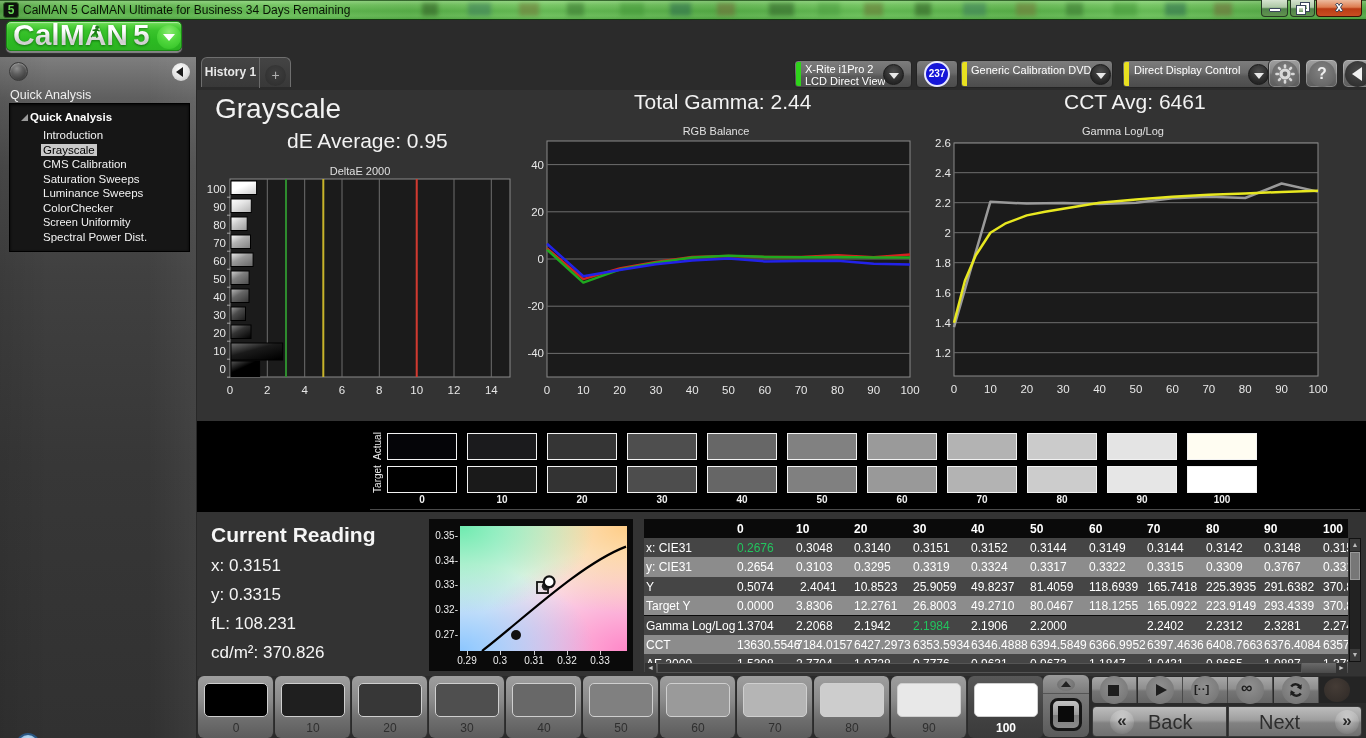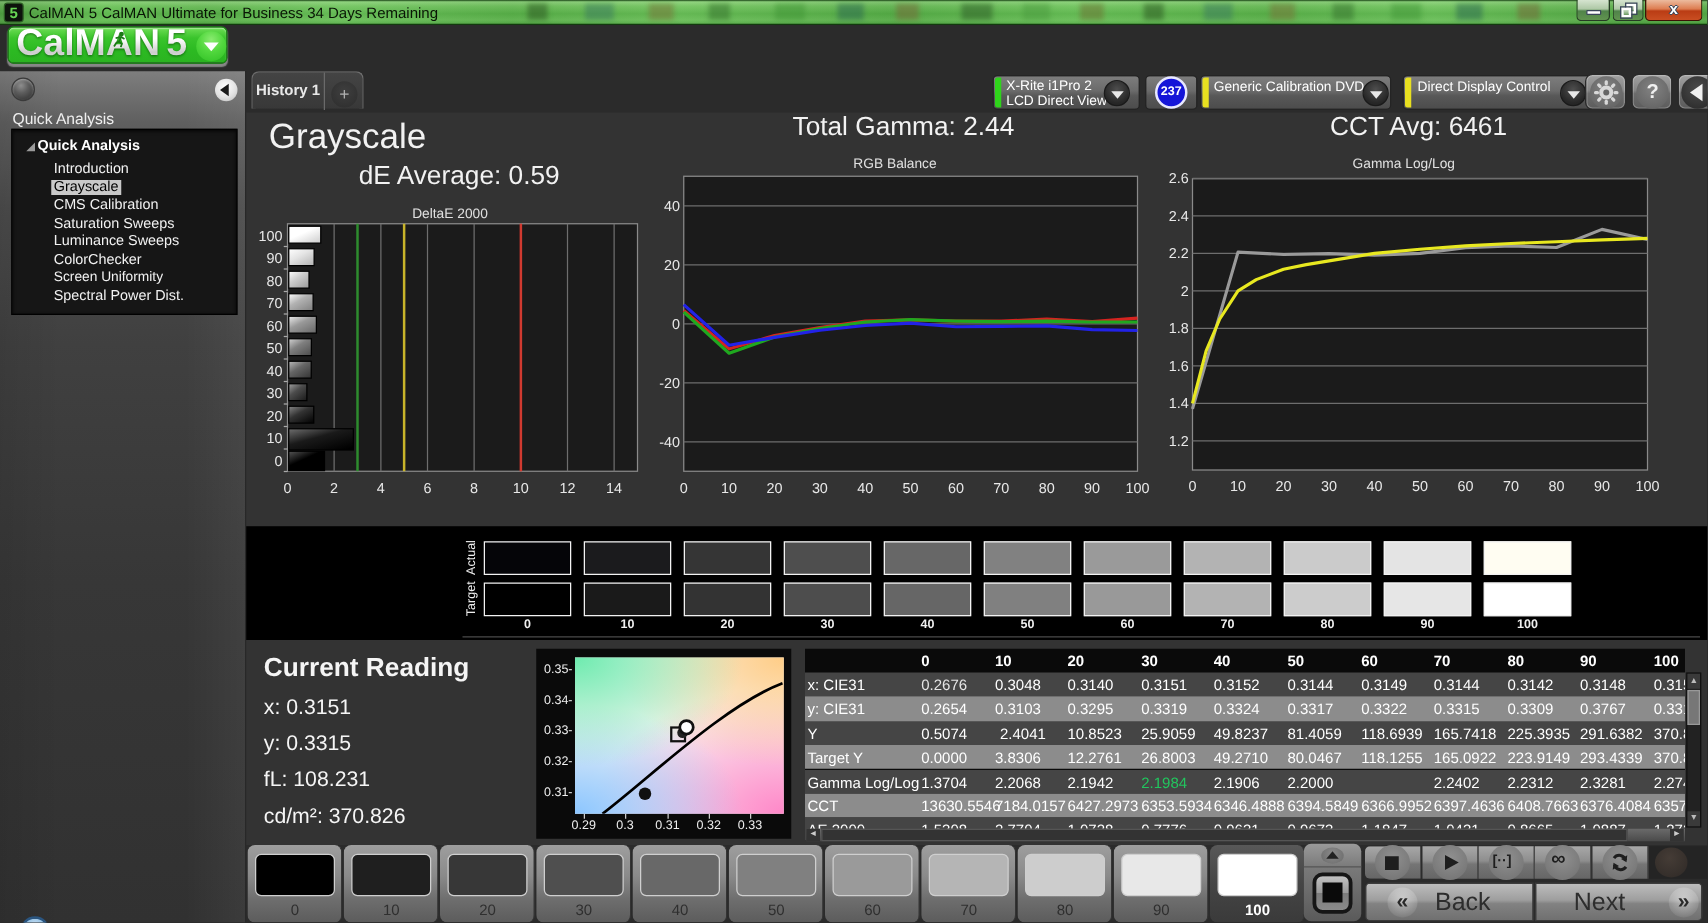--- a/index.html
+++ b/index.html
@@ -158,21 +158,21 @@
       </div>
     </div>
 
 <div class="abs" style="left:197px;top:90px;width:1169px;height:331px;background:#333;"></div>
 <div class="abs" style="left:197px;top:421px;width:1169px;height:91px;background:#000;"></div>
 <div class="abs" style="left:197px;top:512px;width:1169px;height:164px;background:#333;"></div>
 <div class="abs" style="left:370px;top:509px;width:990px;height:1px;background:#4a4a4a;"></div>
 <div class="abs" style="left:197px;top:676px;width:1169px;height:62px;background:#2b2b2b;"></div>
 
 <div class="abs" style="left:215px;top:93px;font-size:28px;color:#f2f2f2;">Grayscale</div>
-<div class="abs" style="left:287px;top:129px;font-size:21px;color:#f2f2f2;">dE Average: 0.59</div>
+<div class="abs" style="left:287px;top:129px;font-size:21px;color:#f2f2f2;">dE Average: 0.95</div>
 <div class="abs" style="left:634px;top:90px;width:360px;text-align:left;font-size:21px;color:#f2f2f2;">Total Gamma: 2.44</div>
 <div class="abs" style="left:1064px;top:90px;font-size:21px;color:#f2f2f2;">CCT Avg: 6461</div>
 <div class="abs" style="left:280px;top:165px;width:160px;text-align:center;font-size:11px;color:#e0e0e0;">DeltaE 2000</div>
 <div class="abs" style="left:636px;top:125px;width:160px;text-align:center;font-size:11px;color:#e0e0e0;">RGB Balance</div>
 <div class="abs" style="left:1043px;top:125px;width:160px;text-align:center;font-size:11px;color:#e0e0e0;">Gamma Log/Log</div>
 <svg class="abs" style="left:200px;top:160px;" width="332" height="240">
       <rect x="30" y="19" width="280" height="198" fill="#1b1b1b" stroke="#8a8a8a" stroke-width="1"></rect>
       <line x1="67.3" y1="19" x2="67.3" y2="217" stroke="#6e6e6e" stroke-width="1"></line>
       <line x1="104.7" y1="19" x2="104.7" y2="217" stroke="#6e6e6e" stroke-width="1"></line>
       <line x1="142.0" y1="19" x2="142.0" y2="217" stroke="#6e6e6e" stroke-width="1"></line>
@@ -395,21 +395,21 @@
    <path d="M 22,125 C 60,96 120,38 166,20.6" fill="none" stroke="#000" stroke-width="2.2"></path>
    <circle cx="56" cy="109" r="5" fill="#111"></circle>
    <rect x="77" y="56" width="11" height="11" fill="none" stroke="#111" stroke-width="1.8"></rect>
    <circle cx="86" cy="60.2" r="4.2" fill="#222"></circle>
    <circle cx="89.2" cy="55.8" r="5.4" fill="#fff" stroke="#111" stroke-width="2.2"></circle>
  </svg>
 <div class="abs" style="left:0px;top:11px;width:29px;text-align:right;font-size:10px;color:#eee;">0.35-</div>
       <div class="abs" style="left:0px;top:36px;width:29px;text-align:right;font-size:10px;color:#eee;">0.34-</div>
       <div class="abs" style="left:0px;top:60px;width:29px;text-align:right;font-size:10px;color:#eee;">0.33-</div>
       <div class="abs" style="left:0px;top:85px;width:29px;text-align:right;font-size:10px;color:#eee;">0.32-</div>
-      <div class="abs" style="left:0px;top:110px;width:29px;text-align:right;font-size:10px;color:#eee;">0.31-</div>
+      <div class="abs" style="left:0px;top:110px;width:29px;text-align:right;font-size:10px;color:#eee;">0.27-</div>
       <div class="abs" style="left:23px;top:136px;width:30px;text-align:center;font-size:10px;color:#eee;">0.29</div>
       <div class="abs" style="left:38px;top:132px;width:1px;height:4px;background:#ccc;"></div>
       <div class="abs" style="left:56px;top:136px;width:30px;text-align:center;font-size:10px;color:#eee;">0.3</div>
       <div class="abs" style="left:71px;top:132px;width:1px;height:4px;background:#ccc;"></div>
       <div class="abs" style="left:90px;top:136px;width:30px;text-align:center;font-size:10px;color:#eee;">0.31</div>
       <div class="abs" style="left:105px;top:132px;width:1px;height:4px;background:#ccc;"></div>
       <div class="abs" style="left:123px;top:136px;width:30px;text-align:center;font-size:10px;color:#eee;">0.32</div>
       <div class="abs" style="left:138px;top:132px;width:1px;height:4px;background:#ccc;"></div>
       <div class="abs" style="left:156px;top:136px;width:30px;text-align:center;font-size:10px;color:#eee;">0.33</div>
       <div class="abs" style="left:171px;top:132px;width:1px;height:4px;background:#ccc;"></div>
@@ -423,21 +423,21 @@
         <span class="abs" style="left:327px;top:2px;font-size:12px;font-weight:bold;color:#fff;">40</span>
         <span class="abs" style="left:386px;top:2px;font-size:12px;font-weight:bold;color:#fff;">50</span>
         <span class="abs" style="left:445px;top:2px;font-size:12px;font-weight:bold;color:#fff;">60</span>
         <span class="abs" style="left:503px;top:2px;font-size:12px;font-weight:bold;color:#fff;">70</span>
         <span class="abs" style="left:562px;top:2px;font-size:12px;font-weight:bold;color:#fff;">80</span>
         <span class="abs" style="left:620px;top:2px;font-size:12px;font-weight:bold;color:#fff;">90</span>
         <span class="abs" style="left:679px;top:2px;font-size:12px;font-weight:bold;color:#fff;">100</span>
       </div>
       <div class="abs" style="left:0;top:19px;width:704px;height:19.4px;background:#454545;">
         <span class="abs" style="left:2px;top:3px;font-size:12px;color:#fff;">x: CIE31</span>
-        <span class="abs" style="left:93px;top:3px;font-size:12px;color:#e5e5e5;white-space:nowrap;">0.2676</span>
+        <span class="abs" style="left:93px;top:3px;font-size:12px;color:#22c55e;white-space:nowrap;">0.2676</span>
         <span class="abs" style="left:152px;top:3px;font-size:12px;color:#fff;white-space:nowrap;">0.3048</span>
         <span class="abs" style="left:210px;top:3px;font-size:12px;color:#fff;white-space:nowrap;">0.3140</span>
         <span class="abs" style="left:269px;top:3px;font-size:12px;color:#fff;white-space:nowrap;">0.3151</span>
         <span class="abs" style="left:327px;top:3px;font-size:12px;color:#fff;white-space:nowrap;">0.3152</span>
         <span class="abs" style="left:386px;top:3px;font-size:12px;color:#fff;white-space:nowrap;">0.3144</span>
         <span class="abs" style="left:445px;top:3px;font-size:12px;color:#fff;white-space:nowrap;">0.3149</span>
         <span class="abs" style="left:503px;top:3px;font-size:12px;color:#fff;white-space:nowrap;">0.3144</span>
         <span class="abs" style="left:562px;top:3px;font-size:12px;color:#fff;white-space:nowrap;">0.3142</span>
         <span class="abs" style="left:620px;top:3px;font-size:12px;color:#fff;white-space:nowrap;">0.3148</span>
         <span class="abs" style="left:679px;top:3px;font-size:12px;color:#fff;white-space:nowrap;">0.3151</span>

